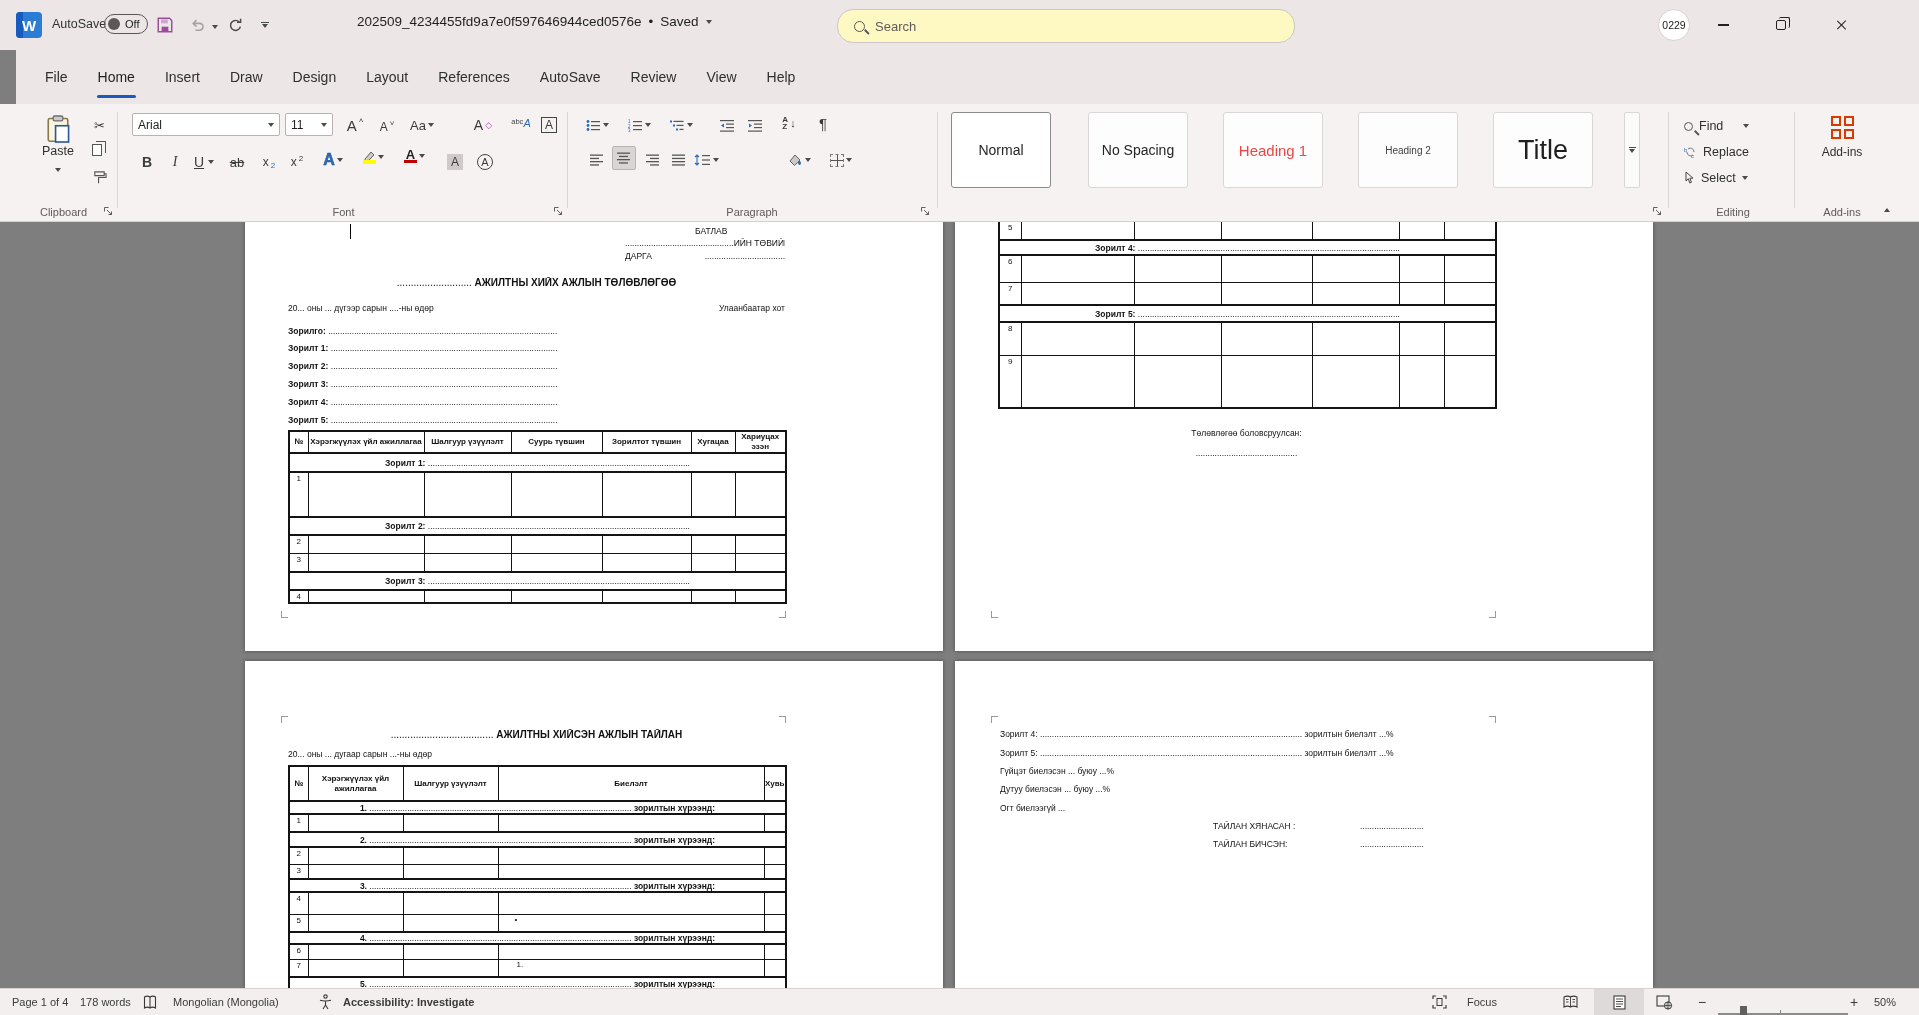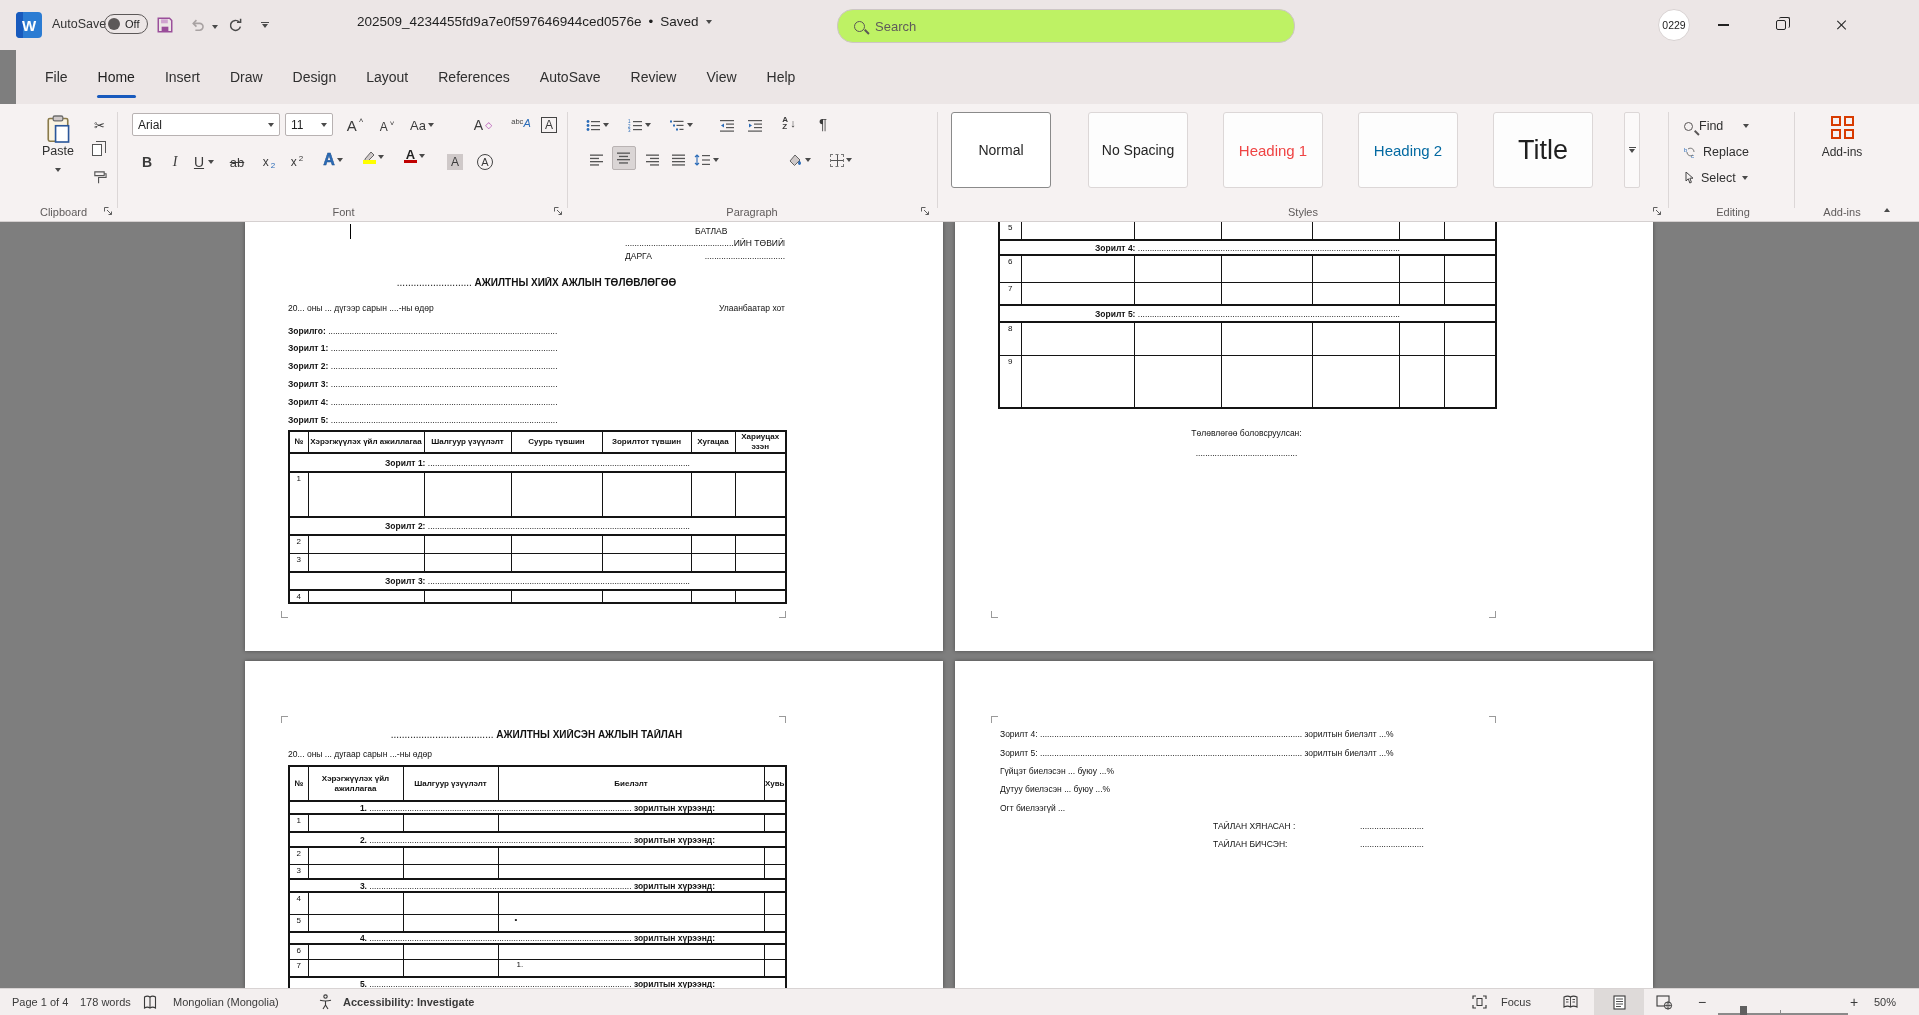--- a/index.html
+++ b/index.html
@@ -13,21 +13,21 @@
   .wicon span{position:relative}
   .tb-txt{font-size:12.5px;color:#333}
   #autosave-label{position:absolute;left:52px;top:17px}
   .toggle{position:absolute;left:104px;top:14px;width:44px;height:20px;border:1.5px solid #5c5858;border-radius:10px;display:flex;align-items:center}
   .toggle .knob{width:12px;height:12px;border-radius:50%;background:#5c5858;margin-left:3px}
   .toggle .txt{font-size:11px;margin-left:5px;color:#222}
   .qat{position:absolute;top:12px;display:flex;align-items:center;justify-content:center;width:26px;height:26px}
   .cv{display:inline-block;width:0;height:0;border-left:3.5px solid transparent;border-right:3.5px solid transparent;border-top:4.5px solid #4a4a4a}
   .cvu{display:inline-block;width:0;height:0;border-left:3.5px solid transparent;border-right:3.5px solid transparent;border-bottom:4.5px solid #4a4a4a}
   #doc-title-group{position:absolute;left:357px;top:14px;display:flex;align-items:center;gap:7px;font-size:13.5px;color:#1f1f1f;white-space:nowrap}
-  #search-box{position:absolute;left:837px;top:9px;width:458px;height:34px;background:#bef264;border:1px solid #CDC6C6;border-radius:16px;display:flex;align-items:center;padding-left:16px;gap:10px}
+  #search-box{position:absolute;left:837px;top:9px;width:458px;height:34px;background:#fef9c3;border:1px solid #CDC6C6;border-radius:16px;display:flex;align-items:center;padding-left:16px;gap:10px}
   .mag{width:11px;height:11px;border:1.5px solid #5a5656;border-radius:50%;position:relative}
   .mag::after{content:"";position:absolute;left:9px;top:9px;width:6px;height:1.5px;background:#5a5656;transform:rotate(45deg)}
   #search-box .ph{font-size:13px;color:#5f5b5b}
   #avatar{position:absolute;left:1658px;top:9px;width:32px;height:32px;border-radius:50%;background:#fff;border:1px solid #d8d2d2;display:flex;align-items:center;justify-content:center;font-size:10.5px;color:#222}
   .winbtn{position:absolute;top:0;width:46px;height:50px;display:flex;align-items:center;justify-content:center}
   .min-glyph{width:11px;height:1.5px;background:#222}
   .restore-glyph{width:10px;height:10px;border:1.2px solid #222;border-radius:2px;position:relative}
   .restore-glyph::before{content:"";position:absolute;left:2px;top:-4px;width:10px;height:10px;border:1.2px solid #222;border-left:none;border-bottom:none;border-radius:2px}
   .x-glyph{position:relative;width:12px;height:12px}
   .x-glyph::before,.x-glyph::after{content:"";position:absolute;left:5.5px;top:0;width:1.4px;height:12px;background:#222}
@@ -431,32 +431,31 @@
     <div class="styles-chip sel" style="left:9px">
         <span style="font-size:14px">Normal</span>
       </div>
     <div class="styles-chip" style="left:146px">
         <span style="font-size:14px">No Spacing</span>
       </div>
     <div class="styles-chip" style="left:281px">
         <span style="font-size:15px;color:#ef4444">Heading 1</span>
       </div>
     <div class="styles-chip" style="left:416px">
-        <span style="font-size:15px;color:#0369a1">Heading 2</span>
+        <span style="font-size:10px;color:#404040">Heading 2</span>
       </div>
     <div class="styles-chip" style="left:551px">
         <span style="font-size:27px;font-weight:300;color:#1f1f1f">Title</span>
       </div>
     <div class="abs" style="left:682px;top:8px;width:16px;height:76px;border:1px solid #DCD7D7;border-radius:2px;display:flex;align-items:center;justify-content:center;background:#FBF9F9">
       <span style="display:flex;flex-direction:column;align-items:center;gap:1px">
           <span style="width:7px;height:1.2px;background:#4a4a4a"></span>
           <span class="cv"></span>
         </span>
     </div>
-    <div class="grp-label">Styles</div>
     <div class="launcher">
         <svg width="10" height="10" viewBox="0 0 10 10">
           <path d="M1.5 1.5h4M1.5 1.5v4M4 4l4.5 4.5M8.5 5.5v3h-3" stroke="#5f5f5f" fill="none"></path>
         </svg>
       </div>
   </div>
   <div class="vsep" style="left:1668px"></div>
 
   <div class="abs" style="left:1674px;top:0;width:118px;height:118px">
     <div class="edrow abs" style="left:10px;top:10px">
@@ -779,21 +778,21 @@
   <div class="abs" style="left:318px">
     <svg width="15" height="16" viewBox="0 0 15 16">
         <circle cx="7.5" cy="2.6" r="1.7" fill="none" stroke="#3a3a3a" stroke-width="1.1"></circle>
         <path d="M2 6.2c3.5 1 7.5 1 11 0M7.5 7v4M7.5 11 5 15M7.5 11l2.5 4" fill="none" stroke="#3a3a3a" stroke-width="1.1"></path>
       </svg>
   </div>
   <div class="abs" style="left:343px;font-weight:bold">
       <span>Accessibility: Investigate</span>
     </div>
 
-  <div class="abs" style="left:1472px;gap:14px">
+  <div class="abs" style="left:1432px;gap:20px">
     <svg width="15" height="14" viewBox="0 0 15 14">
         <path d="M1 4V1h3M11 1h3v3M14 10v3h-3M4 13H1v-3" stroke="#3a3a3a" fill="none" stroke-width="1.2"></path>
         <rect x="5" y="3.5" width="5" height="7" fill="none" stroke="#3a3a3a" stroke-width="1"></rect>
       </svg>
     <span>Focus</span>
   </div>
   <div class="abs" style="left:1562px">
     <svg width="17" height="14" viewBox="0 0 17 14">
         <path d="M8.5 2C7 1 4 1 2 2v10c2-1 5-1 6.5 0 1.5-1 4.5-1 6.5 0V2c-2-1-5-1-6.5 0z" fill="none" stroke="#3a3a3a" stroke-width="1.1"></path>
         <path d="M8.5 2v10M4 4.5h2.5M4 7h2.5M10.5 4.5H13M10.5 7H13" stroke="#3a3a3a" stroke-width="0.9"></path>

